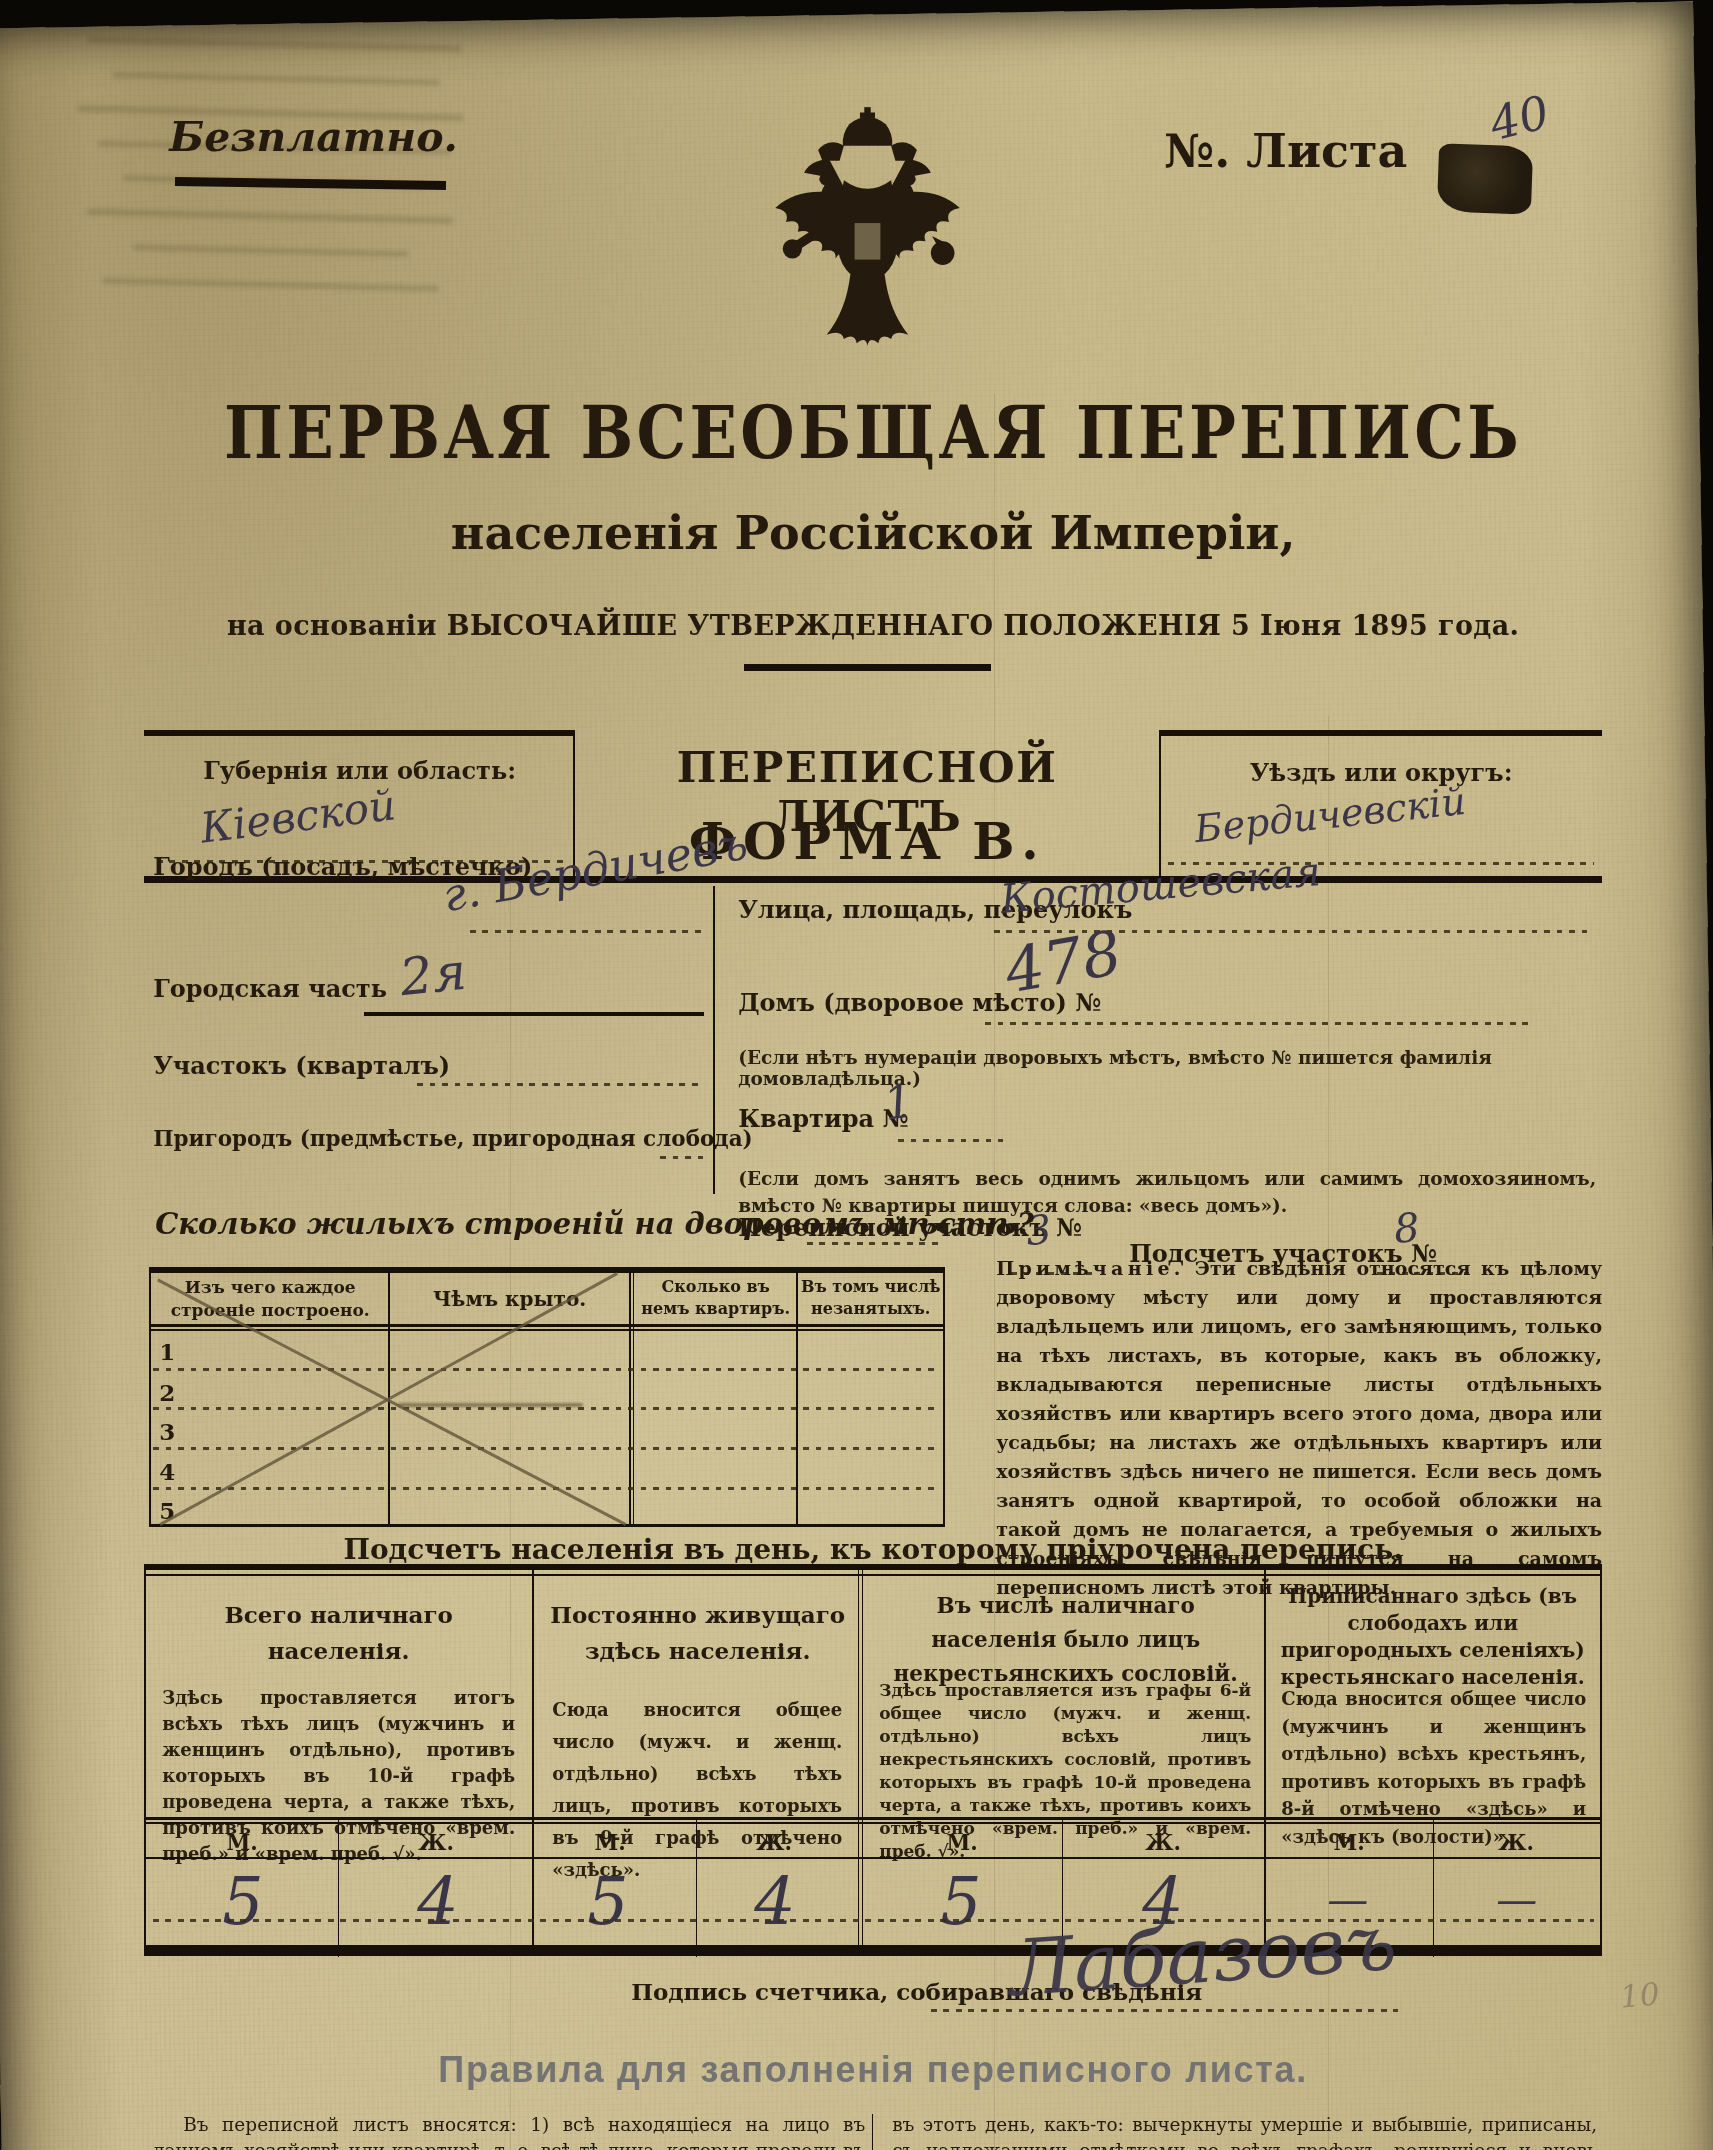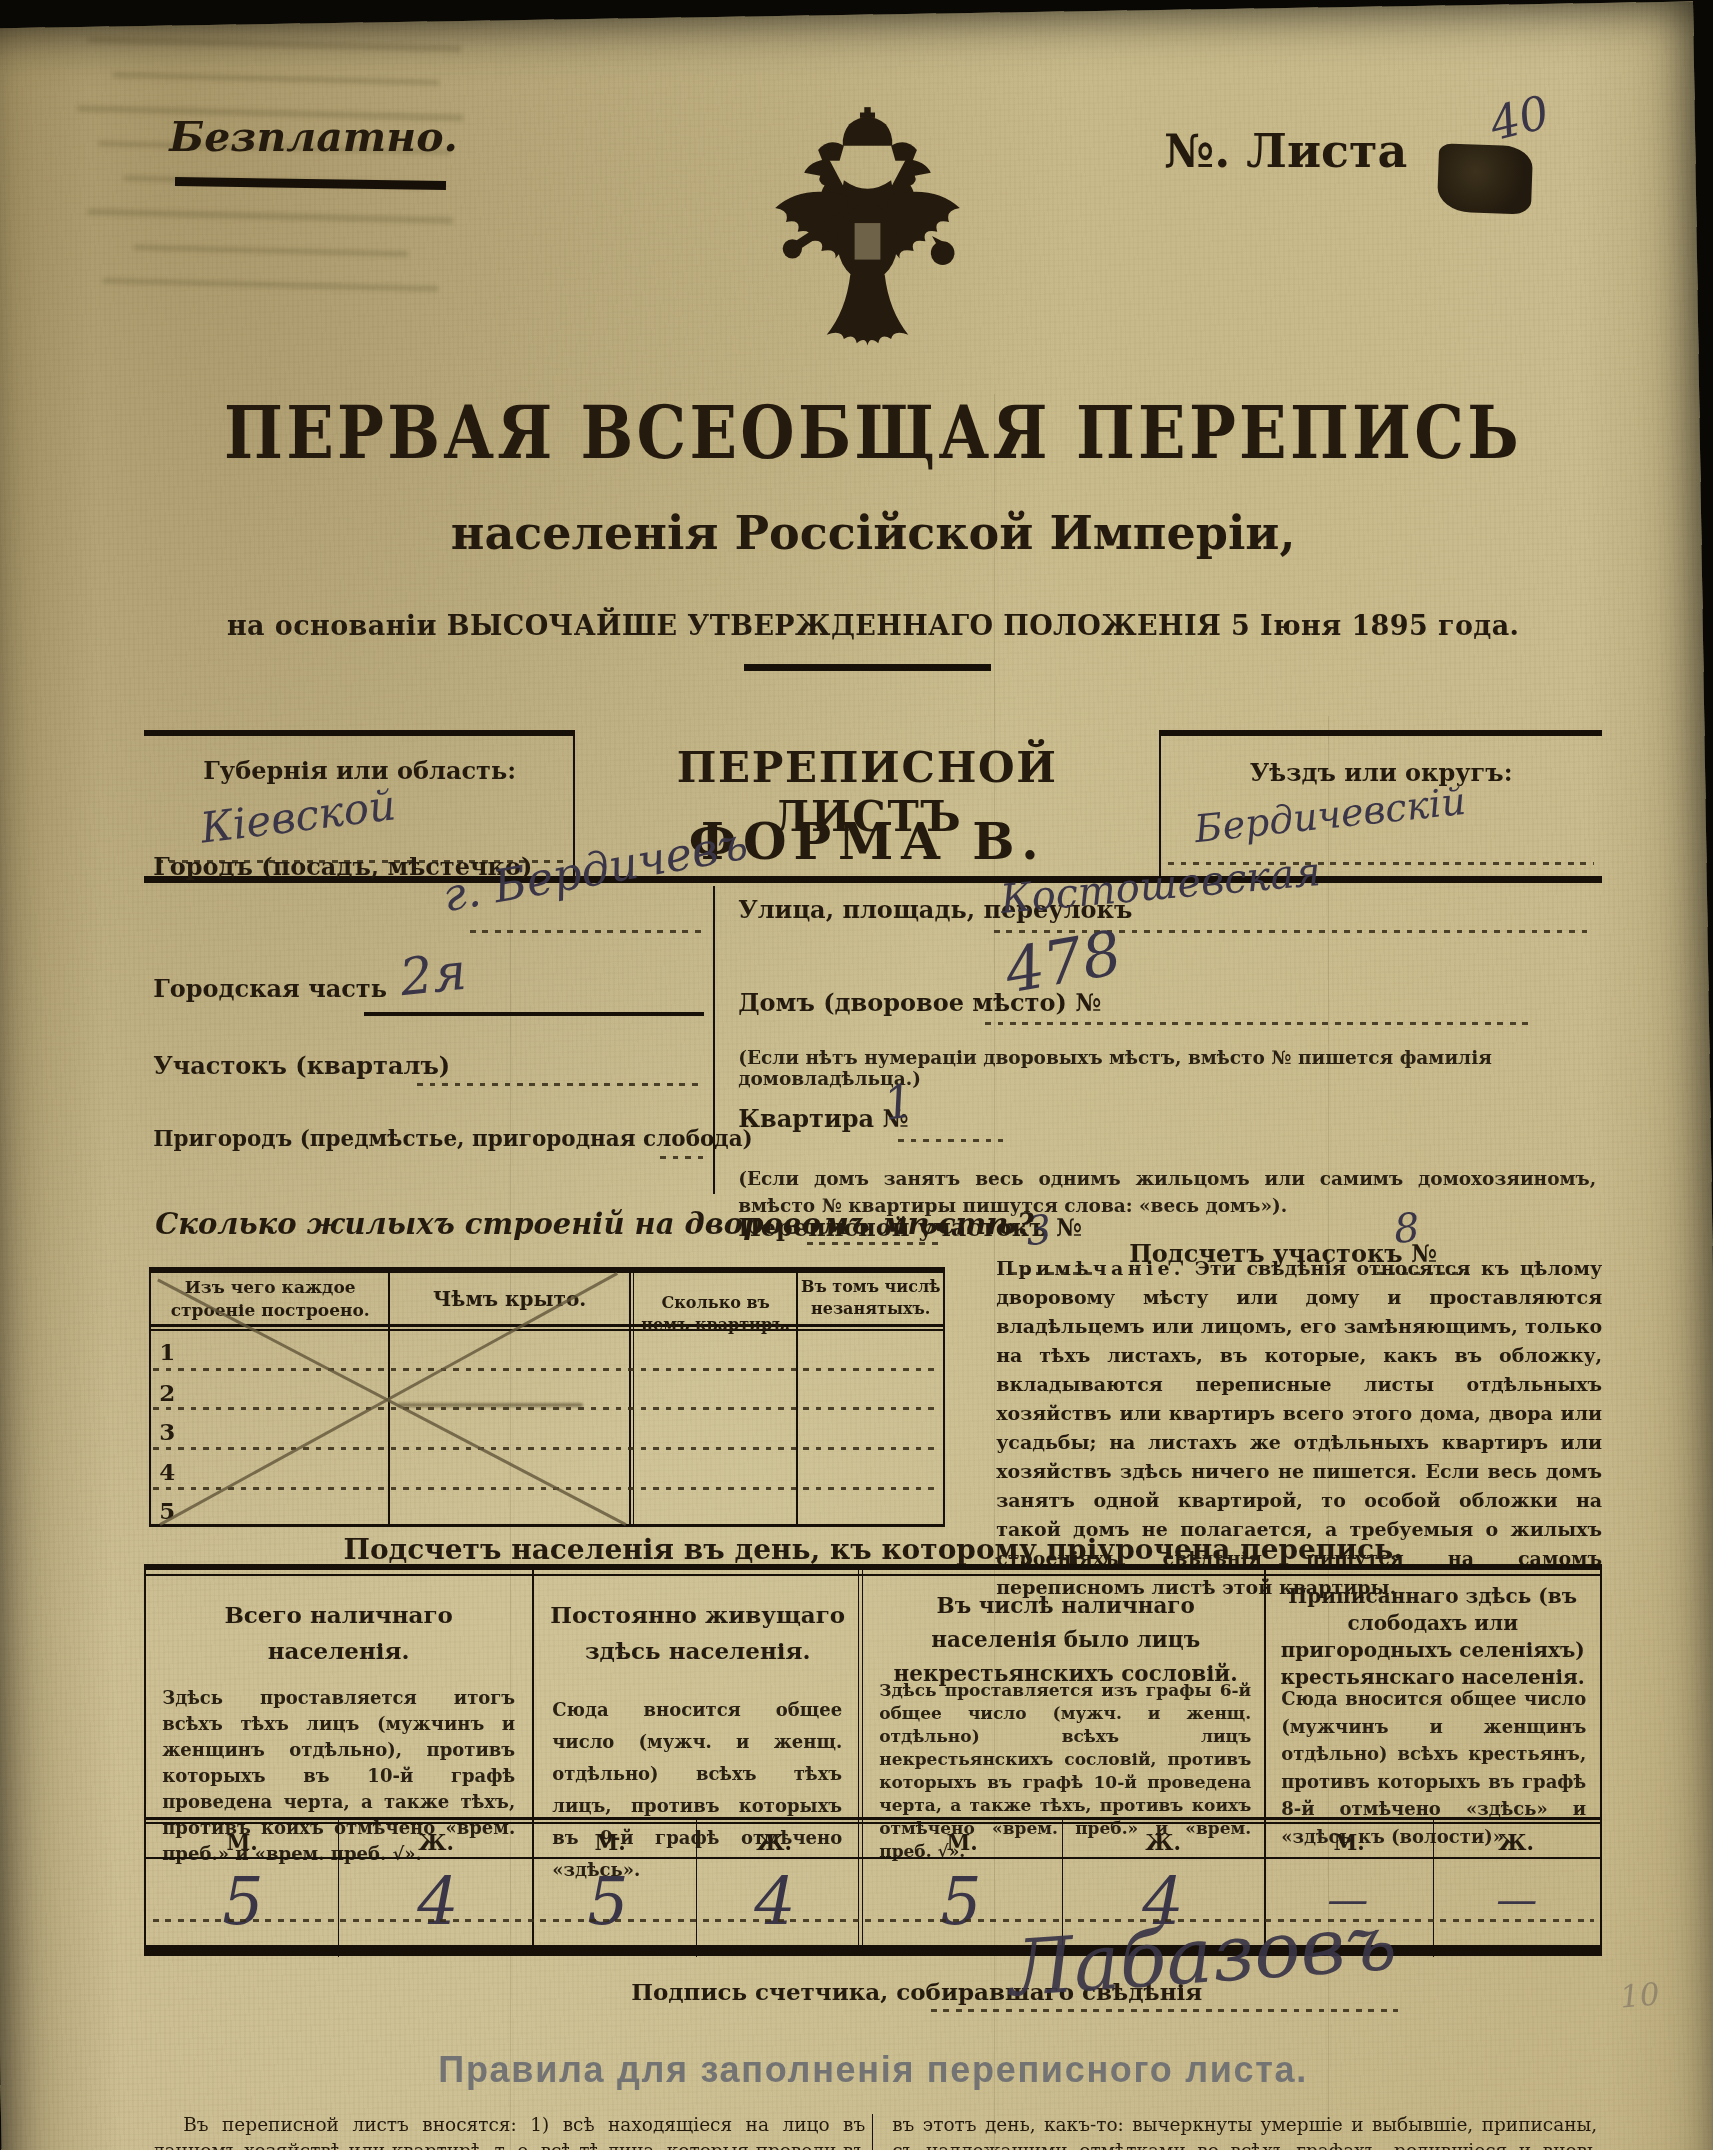--- a/index.html
+++ b/index.html
@@ -152,21 +152,21 @@
       <div class="abs rule" style="left:377px;top:1282px;width:1.7px;height:260px;"></div>
       <div class="abs rule" style="left:618px;top:1282px;width:1.7px;height:260px;"></div>
       <div class="abs rule" style="left:622px;top:1282px;width:1.3px;height:260px;"></div>
       <div class="abs rule" style="left:785px;top:1282px;width:1.7px;height:260px;"></div>
       <div class="abs rule" style="left:138px;top:1339px;width:796px;height:2.2px;"></div>
       <div class="abs rule" style="left:138px;top:1344px;width:796px;height:1.3px;"></div>
       <div class="abs rule" style="left:138px;top:1539px;width:796px;height:3px;"></div>
 
       <div class="abs lbl ctr" style="left:144px;top:1291px;width:230px;font-size:17px;line-height:22.4px;">Изъ чего каждое строеніе построено.</div>
       <div class="abs lbl ctr" style="left:383px;top:1302px;width:231px;font-size:20px;">Чѣмъ крыто.</div>
-      <div class="abs lbl ctr" style="left:626px;top:1291px;width:157px;font-size:16px;line-height:21.5px;margin-top:16px;">Сколько въ немъ квартиръ.</div>
+      <div class="abs lbl ctr" style="left:626px;top:1291px;width:157px;font-size:16px;line-height:21.5px;">Сколько въ немъ квартиръ.</div>
       <div class="abs lbl ctr" style="left:789px;top:1291px;width:141px;font-size:16px;line-height:21.5px;">Въ томъ числѣ незанятыхъ.</div>
 
       <div class="abs num" style="left:148px;top:1353px;font-size:23px;">1</div>
       <div class="abs num" style="left:148px;top:1394px;font-size:23px;">2</div>
       <div class="abs num" style="left:148px;top:1433px;font-size:23px;">3</div>
       <div class="abs num" style="left:148px;top:1473px;font-size:23px;">4</div>
       <div class="abs num" style="left:148px;top:1512px;font-size:23px;">5</div>
 
       <div class="abs dots" style="left:142px;top:1383px;width:787px;"></div>
       <div class="abs dots" style="left:142px;top:1422px;width:787px;"></div>

